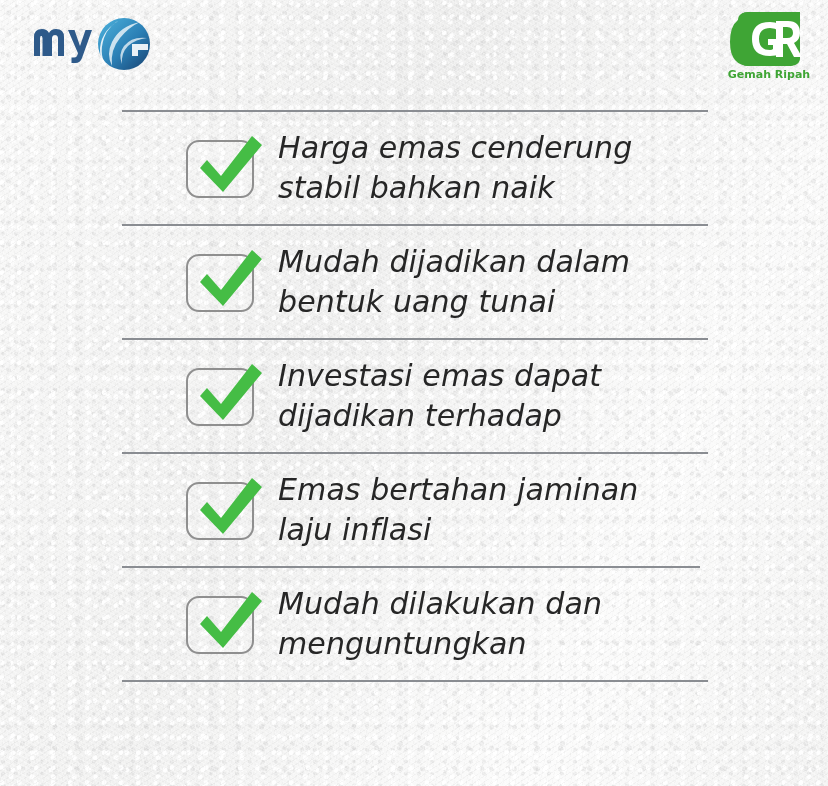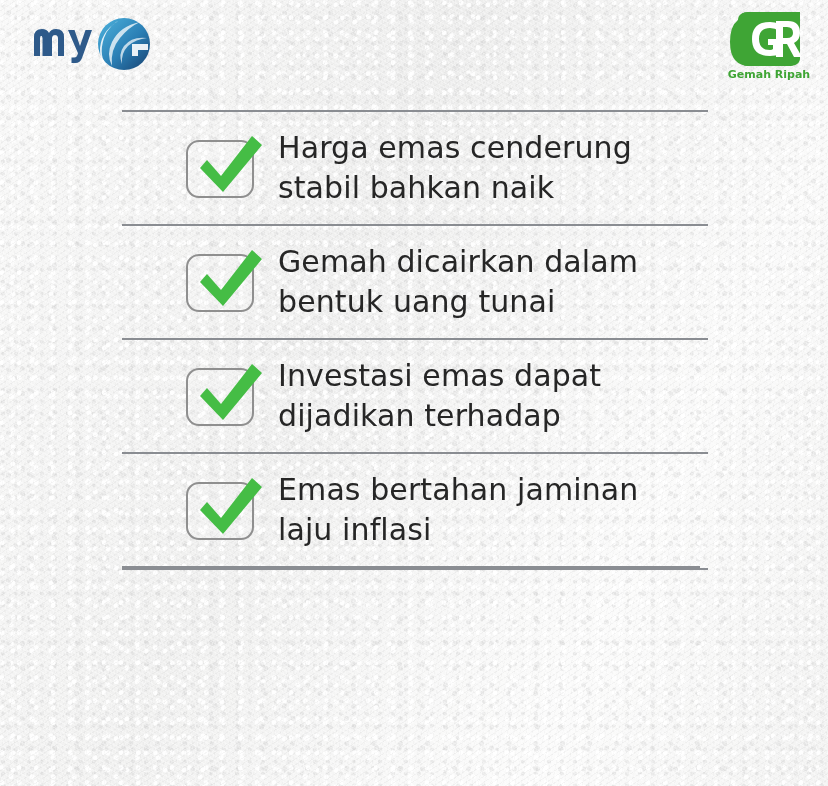--- a/index.html
+++ b/index.html
@@ -60,20 +60,21 @@
     width: 86px;
     height: 76px;
   }
 
   
   .checklist {
     position: absolute;
     left: 122px;
     top: 110px;
     width: 586px;
+    font-style: italic;
   }
   .divider {
     height: 2px;
     background: #8a8d92;
     width: 100%;
   }
   .divider.short {
     width: 578px;
   }
   .row {
@@ -177,21 +178,21 @@
 
     <div class="divider"></div>
 
     <div class="row">
       <div class="check-wrap">
         <div class="check-box"></div>
         <svg class="check-mark" viewBox="0 0 78 72">
           <path d="M10 36 L17 28 L31 44 L62 4 L72 13 L33 60 Z" fill="#45bd45"></path>
         </svg>
       </div>
-      <div class="row-text">Gemah dicairkan dalam
+      <div class="row-text">Mudah dijadikan dalam
 bentuk uang tunai</div>
     </div>
 
     <div class="divider"></div>
 
     <div class="row">
       <div class="check-wrap">
         <div class="check-box"></div>
         <svg class="check-mark" viewBox="0 0 78 72">
           <path d="M10 36 L17 28 L31 44 L62 4 L72 13 L33 60 Z" fill="#45bd45"></path>
@@ -209,17 +210,27 @@
         <svg class="check-mark" viewBox="0 0 78 72">
           <path d="M10 36 L17 28 L31 44 L62 4 L72 13 L33 60 Z" fill="#45bd45"></path>
         </svg>
       </div>
       <div class="row-text">Emas bertahan jaminan
 laju inflasi</div>
     </div>
 
     <div class="divider short"></div>
 
+    <div class="row">
+      <div class="check-wrap">
+        <div class="check-box"></div>
+        <svg class="check-mark" viewBox="0 0 78 72">
+          <path d="M10 36 L17 28 L31 44 L62 4 L72 13 L33 60 Z" fill="#45bd45"></path>
+        </svg>
+      </div>
+      <div class="row-text">Mudah dilakukan dan
+menguntungkan</div>
+    </div>
 
     <div class="divider"></div>
 
   </div>
 </div>
 
 </body></html>

